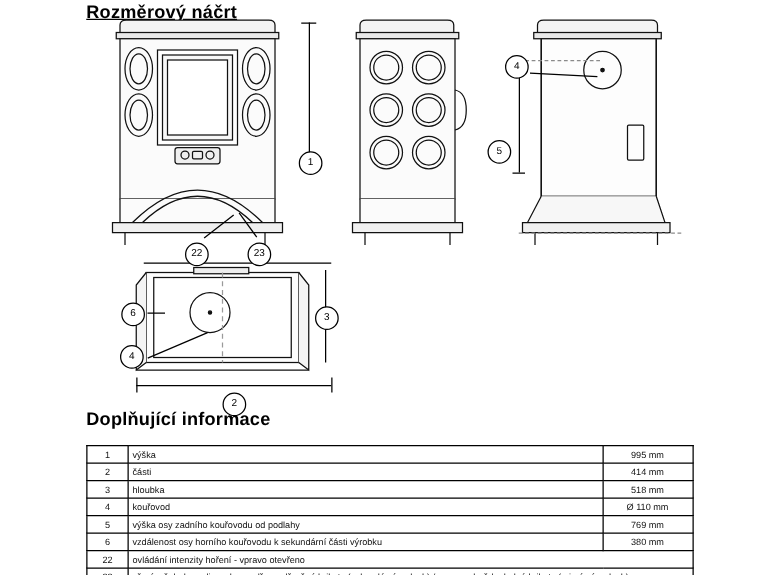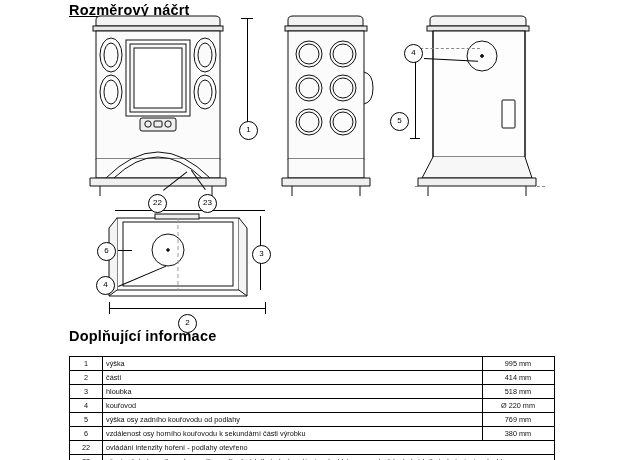--- a/index.html
+++ b/index.html
@@ -247,35 +247,35 @@
         <td class="val">414 mm</td>
       </tr>
       <tr>
         <td class="num">3</td>
         <td class="lbl">hloubka</td>
         <td class="val">518 mm</td>
       </tr>
       <tr>
         <td class="num">4</td>
         <td class="lbl">kouřovod</td>
-        <td class="val">Ø 220 mm</td>
+        <td class="val">Ø 110 mm</td>
       </tr>
       <tr>
         <td class="num">5</td>
         <td class="lbl">výška osy zadního kouřovodu od podlahy</td>
         <td class="val">769 mm</td>
       </tr>
       <tr>
         <td class="num">6</td>
         <td class="lbl">vzdálenost osy horního kouřovodu k sekundární části výrobku</td>
         <td class="val">380 mm</td>
       </tr>
       <tr>
         <td class="num">22</td>
-        <td class="lbl" colspan="2">ovládání intenzity hoření - podlahy otevřeno</td>
+        <td class="lbl" colspan="2">ovládání intenzity hoření - vpravo otevřeno</td>
       </tr>
       <tr>
         <td class="num">23</td>
         <td class="lbl" colspan="2">přepínač druhu paliva: vlevo - dřevo, dřevěné brikety (sekundární vzduch) / vpravo - hnědouhelné brikety (primární vzduch)</td>
       </tr>
     </tbody>
   </table>
 
 </div>
 

